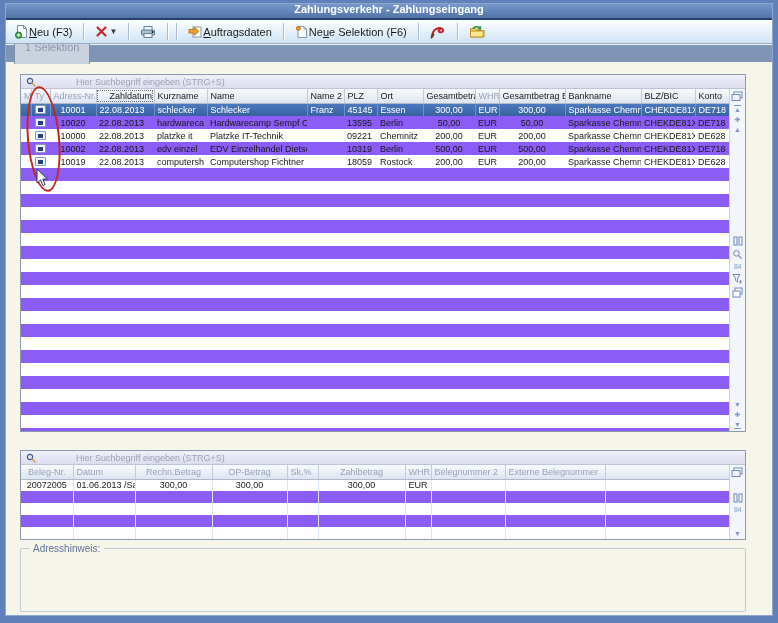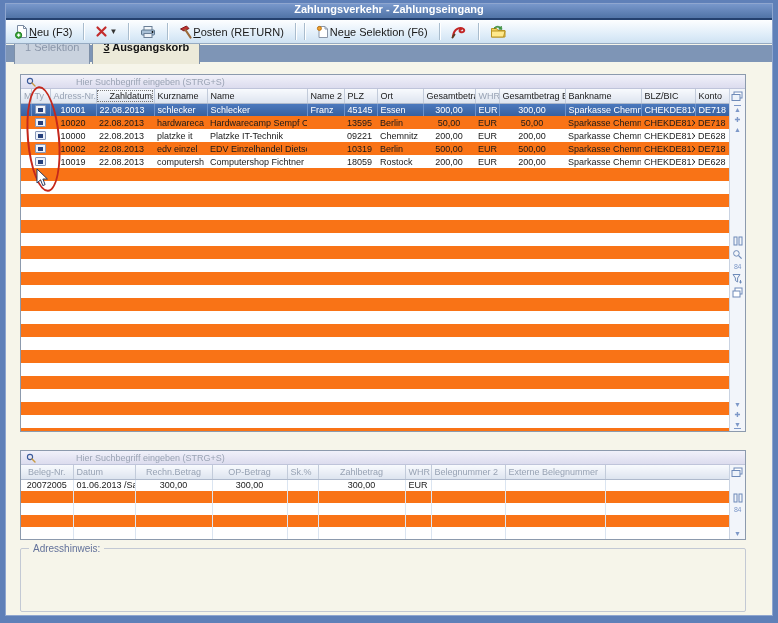--- a/index.html
+++ b/index.html
@@ -41,21 +41,21 @@
   .searchbar b{font-weight:bold;margin-top:45px;}
   .ph{color:#9aa3b4;}
   .gridbody{position:absolute;left:0;top:14px;right:16px;bottom:0;overflow:hidden;background:#fff;}
   table{border-collapse:collapse;table-layout:fixed;width:708px;font-size:9px;color:#1a1a1a;}
   th{height:14px;font-weight:normal;text-align:left;padding:0 3px;white-space:nowrap;overflow:hidden;
      background:linear-gradient(180deg,#f8fafd,#dde4ef);border-right:1px solid #c2cbda;border-bottom:1px solid #aeb9cc;}
   th.muted{color:#98a3b4;}
   th.focus{outline:1px dotted #777;outline-offset:-2px;padding-left:13px;}
   td{height:13px;padding:0 3px;white-space:nowrap;overflow:hidden;}
   .g2 td{height:12px;border-right:1px solid #dbe5f1;}
-  tr.alt{background:#f97316;}
+  tr.alt{background:#8b5cf6;}
   tr.sel{background:linear-gradient(180deg,#4d7bc0,#38619f);color:#fff;}
   tr.sel td{border-right:1px solid #6d93cc;}
   td.r,th.r{text-align:center;}
   .ty-icon{width:11px;height:9px;border:1px solid #8898b8;background:#eef2fa;border-radius:1px;
     display:flex;align-items:center;justify-content:center;margin:0 auto;}
   .ty-icon span{display:block;width:5px;height:4px;background:#26407c;}
   
   .strip{position:absolute;top:14px;right:0;bottom:0;width:16px;background:#f2f5fa;border-left:1px solid #c9d3e2;
     display:flex;flex-direction:column;justify-content:space-between;align-items:center;padding:16px 0 2px;z-index:2;}
   .sgrp{display:flex;flex-direction:column;align-items:center;gap:3px;}
@@ -102,28 +102,28 @@
     <div class="tsep"></div>
     <div class="tbtn">
       <svg width="16" height="14" viewBox="0 0 16 14">
         <rect x="4" y="1.5" width="8" height="4" fill="#f2f6fa" stroke="#6b7f96"></rect>
         <rect x="1.5" y="5" width="13" height="5" rx="1" fill="#a9c0d6" stroke="#5d768e"></rect>
         <rect x="4" y="8.5" width="8" height="4" fill="#eef3f8" stroke="#6b7f96"></rect>
         <circle cx="12.5" cy="7" r="0.9" fill="#3c5possible"></circle>
       </svg>
     </div>
     <div class="tsep"></div>
+    <div class="tsep"></div>
     <div class="tbtn">
-      <svg width="14" height="14" viewBox="0 0 14 14">
-        <path d="M1.5 4 L7.5 1 L10 3.5 L5 6 Z" fill="#c03030" stroke="#802020"></path>
-        <path d="M6.5 5 L11.5 12.5" stroke="#9a6a3a" stroke-width="2.2" stroke-linecap="round"></path>
+      <svg width="15" height="14" viewBox="0 0 15 14">
+        <rect x="5" y="2" width="8" height="10" fill="#fff" stroke="#8a96a8"></rect>
+        <path d="M1 4 L7 4 L7 1.5 L12 6 L7 10.5 L7 8 L1 8 Z" fill="#f0a030" stroke="#b87415" transform="scale(0.9) translate(0,1)"></path>
       </svg>
-      <span><span></span><span class="k">P</span><span>osten (RETURN)</span></span>
-    </div>
-    <div class="tsep"></div>
+      <span><span></span><span class="k">A</span><span>uftragsdaten</span></span>
+    </div>
     <div class="tsep"></div>
     <div class="tbtn">
       <svg width="14" height="14" viewBox="0 0 14 14">
         <path d="M3 1.5 h6 l2.5 2.5 v8.5 h-8.5 z" fill="#fff" stroke="#8a96a8"></path>
         <path d="M9 1.5 v2.5 h2.5" fill="none" stroke="#8a96a8"></path>
         <circle cx="3.4" cy="3.4" r="2" fill="#f0a030" stroke="#b87415"></circle>
       </svg>
       <span><span>Ne</span><span class="k">u</span><span>e Selektion (F6)</span></span>
     </div>
     <div class="tsep"></div>
@@ -140,21 +140,20 @@
         <path d="M1.5 6 h13.5 l-1.5 6 h-12 z" fill="#ffe98c" stroke="#b99422"></path>
         <path d="M4 3 C5.5 0.8 9 0.8 10.5 2.2 L11.3 1 L12 4.4 L8.6 4.2 L9.6 3.2 C8.4 2 6 2 5.2 3.6 Z" fill="#44a044" stroke="#1f6f1f" stroke-width="0.5"></path>
       </svg>
     </div>
   </div>
 
   <div class="steel"></div>
   <div class="panel"></div>
   <div class="tabs">
     <div class="tab dis">1 Selektion</div>
-    <div class="tab nrm"><span class="k">3</span><span> Ausgangskorb</span></div>
   </div>
 
   <div class="grid g1">
     <div class="searchbar">
       <svg width="10" height="10" viewBox="0 0 10 10">
         <circle cx="4" cy="4" r="2.6" fill="none" stroke="#3a5a9a" stroke-width="1.1"></circle>
         <path d="M6 6 L9 9" stroke="#c89a40" stroke-width="1.4" stroke-linecap="round"></path>
       </svg>
       <b>Suche:</b>
       <span class="ph">Hier Suchbegriff eingeben (STRG+S)</span>

